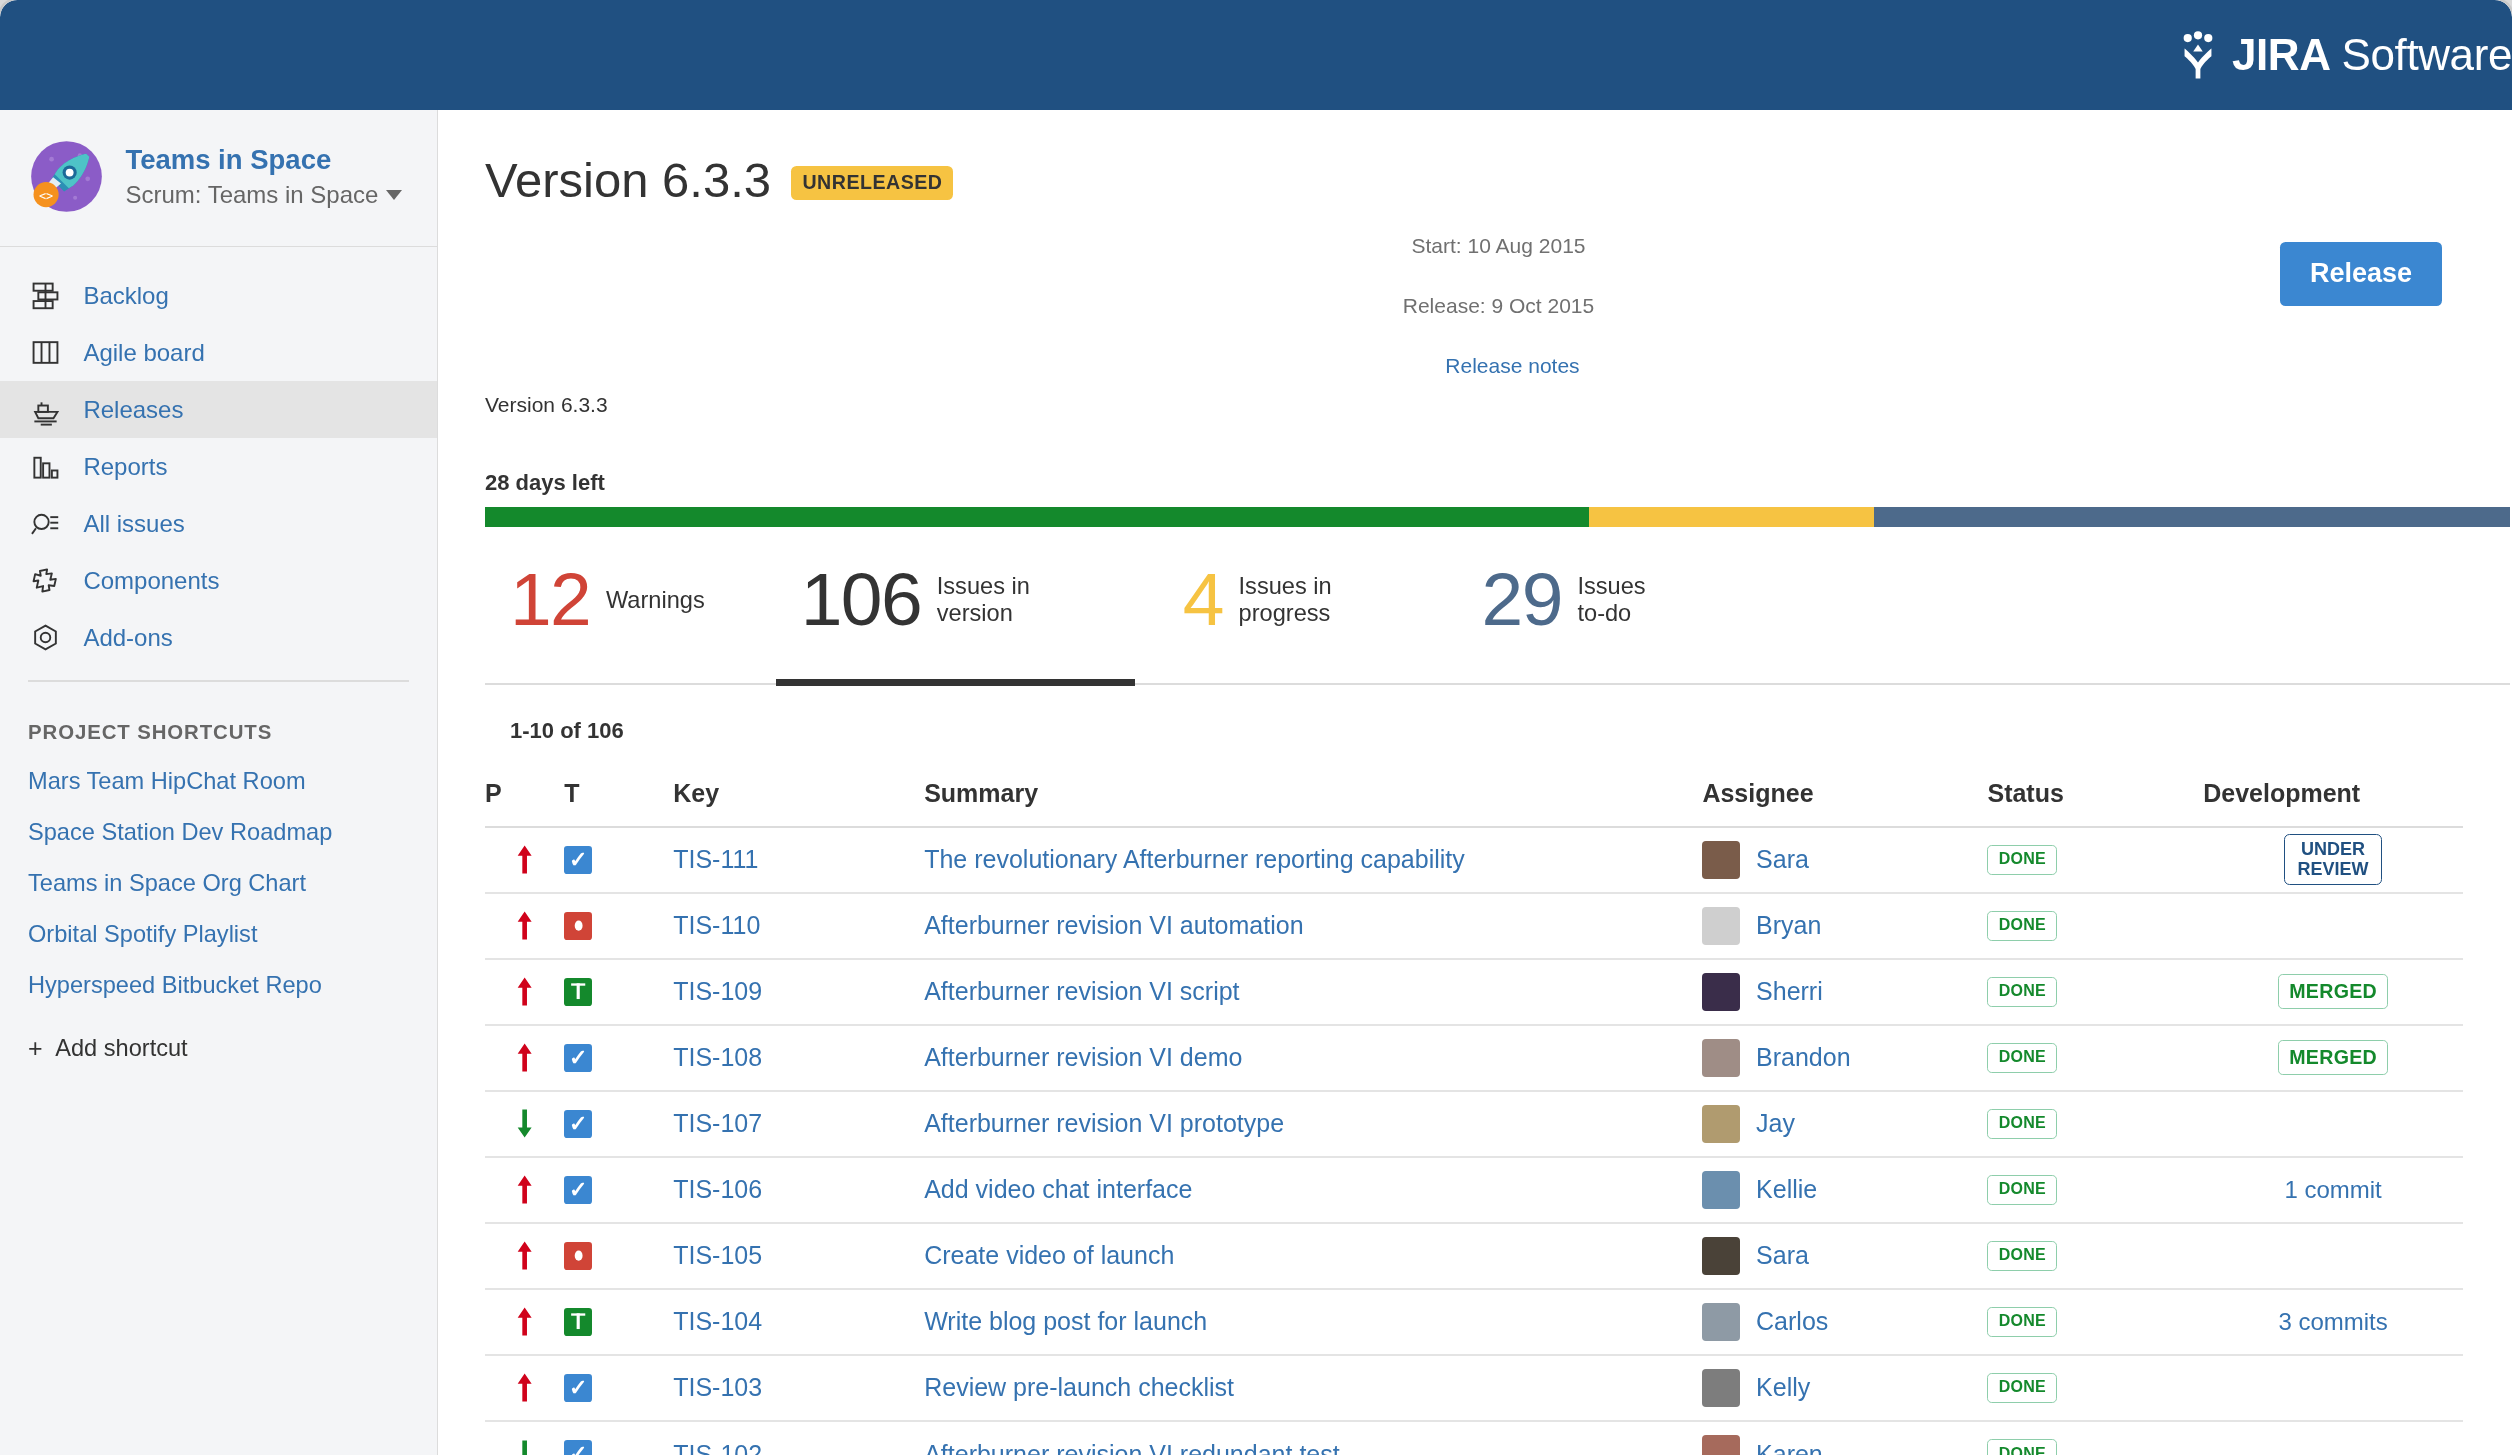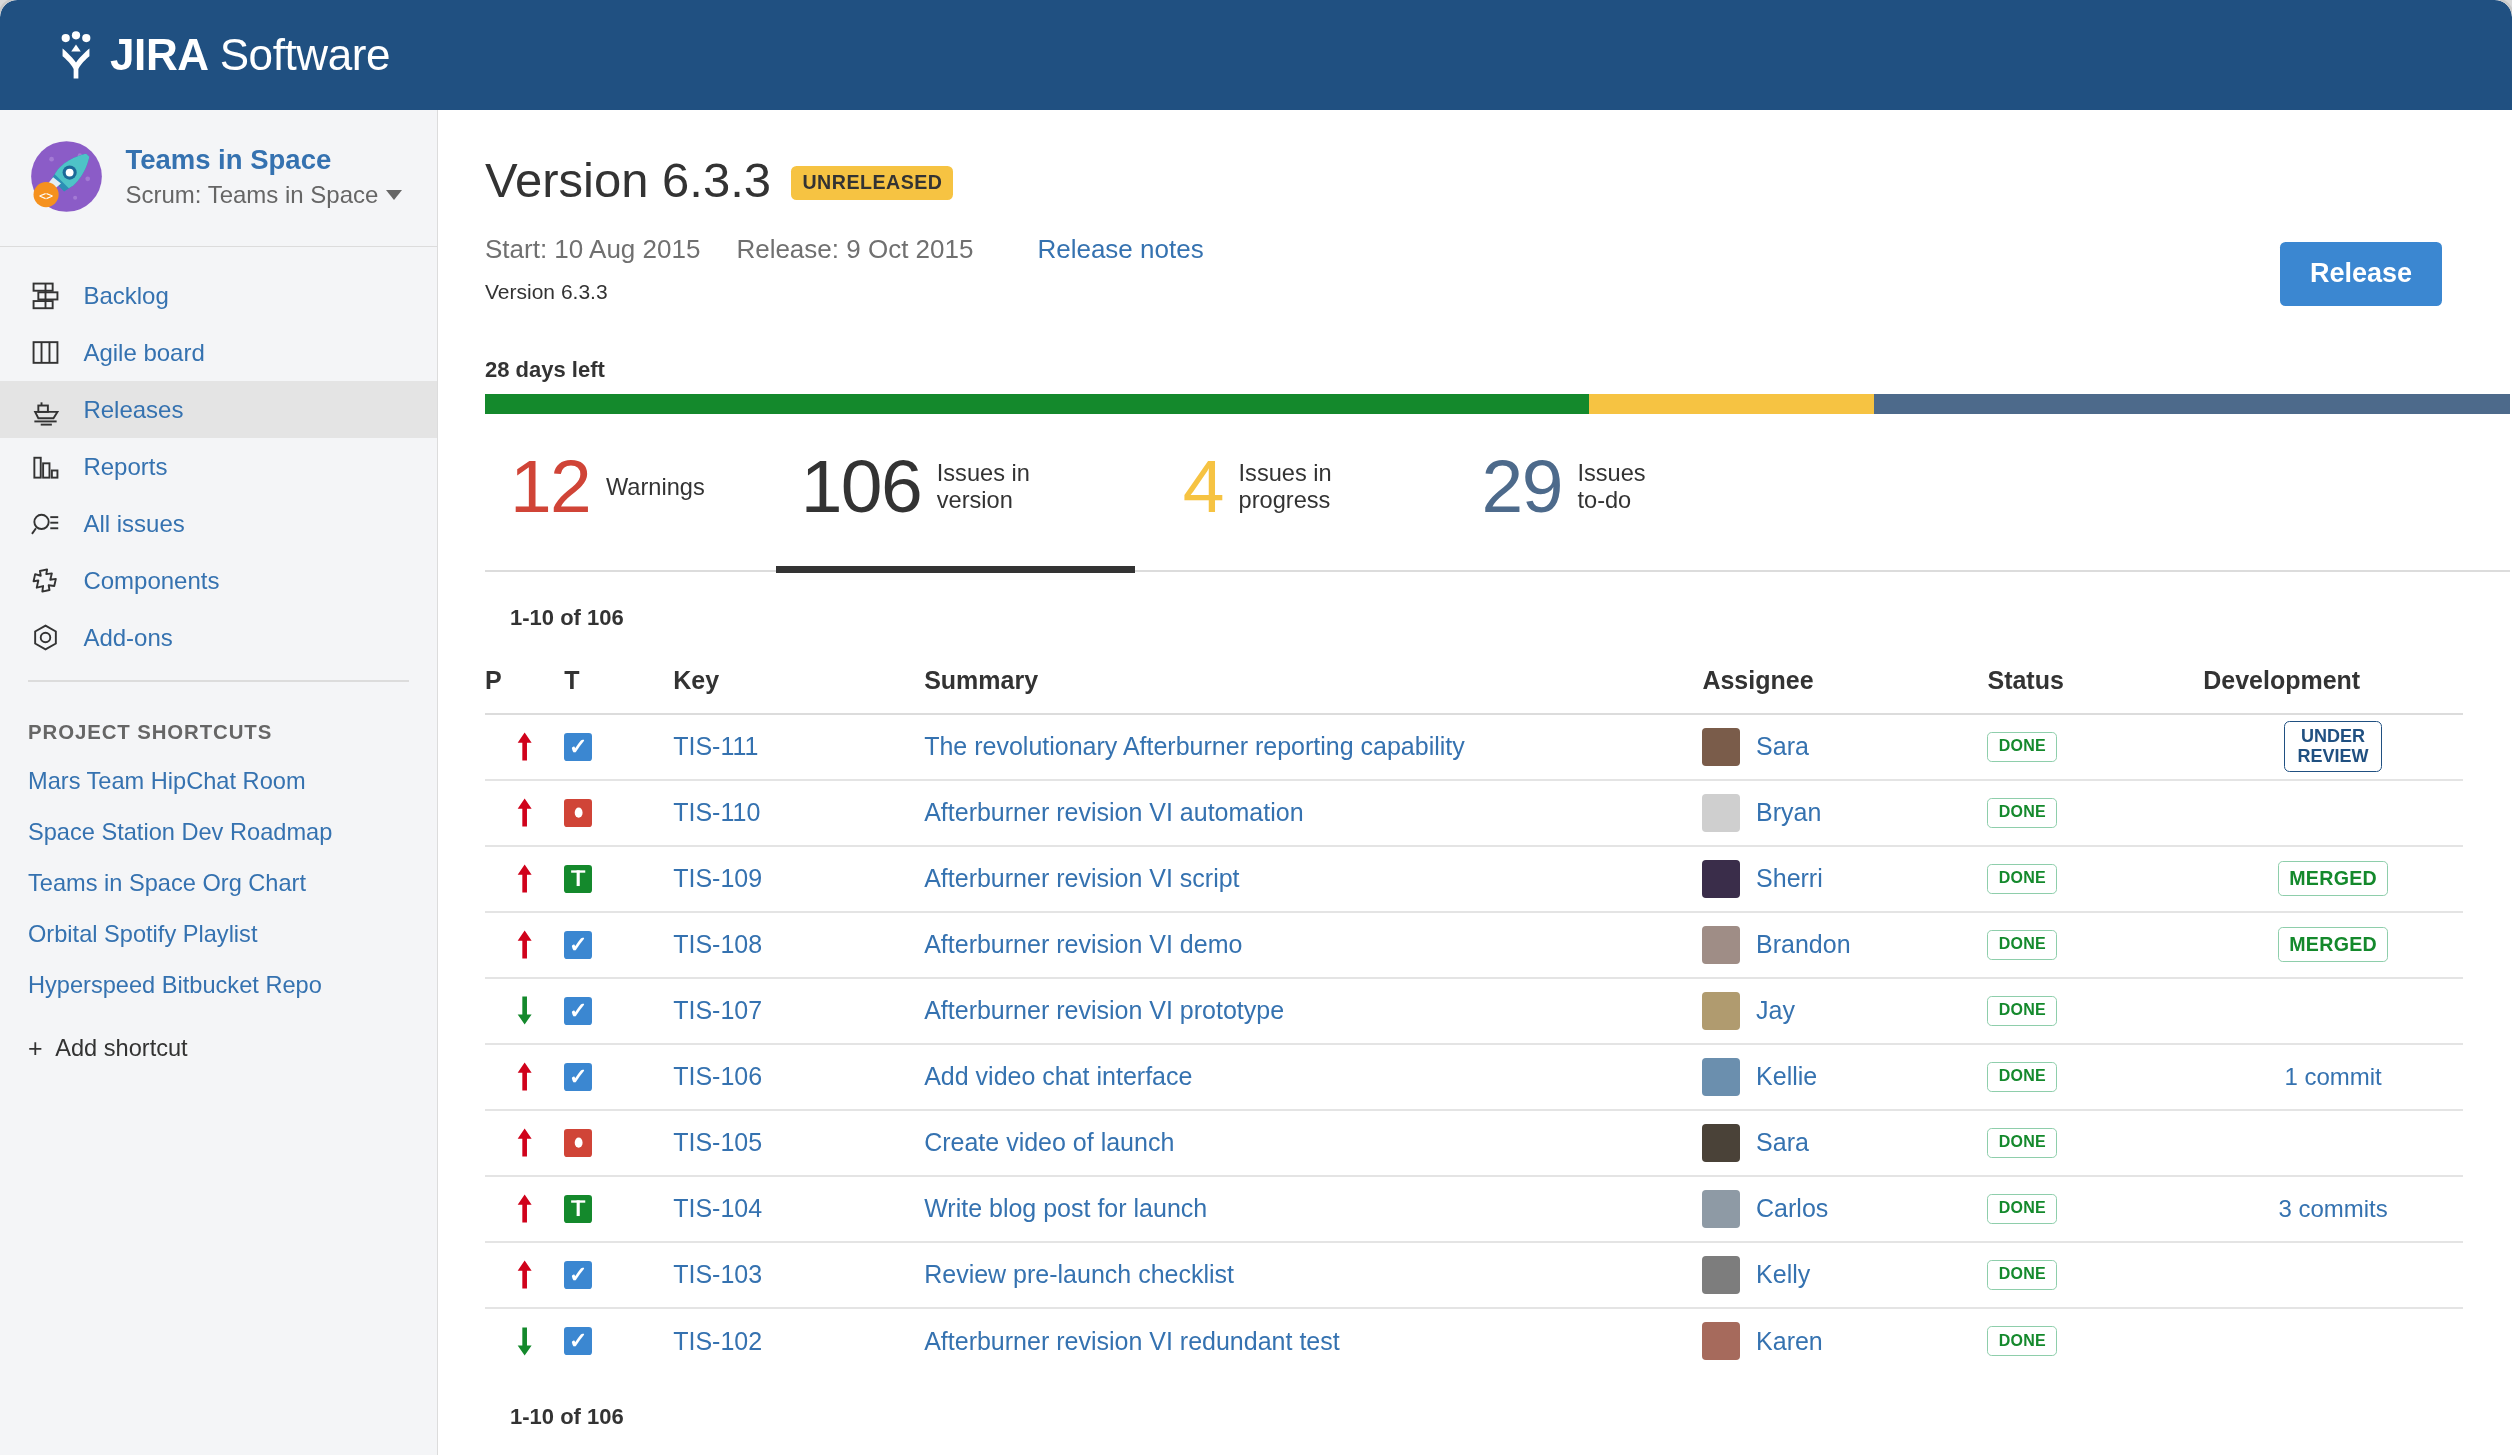--- a/index.html
+++ b/index.html
@@ -17,20 +17,21 @@
     overflow: hidden;
     box-shadow: 0 0 0 2.4px #c8c8c8;
   }
 
   
   .topbar {
     height: 110px; background: #205081;
     display: flex; align-items: center;
     padding-left: 53px;
     border-radius: 17.3px 17.3px 0 0;
+    justify-content: flex-end;
   }
   .logo-wrap { display: flex; align-items: center; gap: 11px; }
   .logo-mark { width: 46px; height: 49px; }
   .logo-text {
     font-size: 44px; color: #fff; letter-spacing: -0.4px;
     display: flex; align-items: baseline; gap: 11px;
   }
   .logo-text .b { font-weight: 700; }
   .logo-text .l { font-weight: 300; }
 
@@ -96,21 +97,21 @@
   }
   .release-btn {
     position: absolute; right: 70px; top: 132px;
     background: #3b87d1; color: #fff; border: none;
     font-size: 27px; font-weight: 700;
     padding: 15.7px 30px 17.3px 30px; border-radius: 5.5px;
     font-family: "Liberation Sans", sans-serif;
   }
   .dates-row {
     display: flex; align-items: center; gap: 36px;
-    font-size: 26px; color: #707070; margin-top: 26px;
+    font-size: 21px; color: #707070; margin-top: 26px; flex-direction: column;
   }
   .dates-row .rel-notes { color: #3572b0; margin-left: 28px; }
   .version-sub { font-size: 21px; color: #333; margin-top: 15px; }
   .days-left { font-size: 22px; color: #333; font-weight: 700; margin-top: 53px; }
 
   .progress {
     display: flex; height: 20.4px; margin-top: 11px;
     width: calc(2512px - 487px);
   }
   .seg-done { background: #14892c; }

